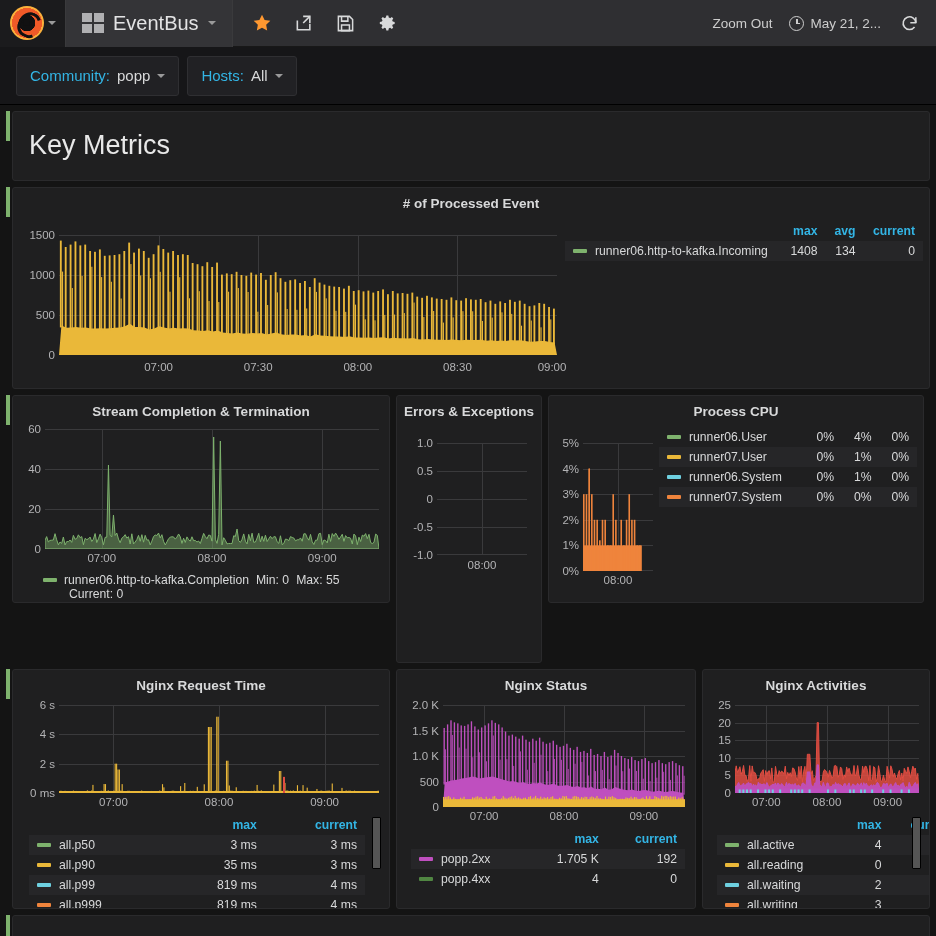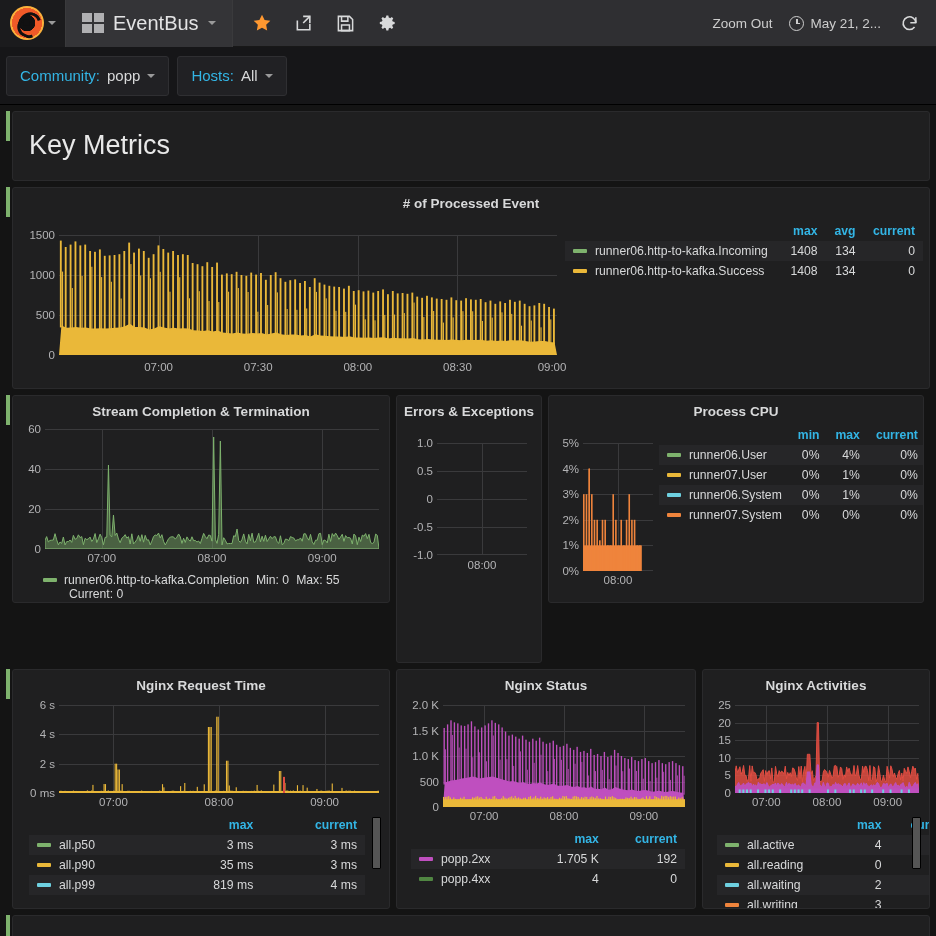--- a/index.html
+++ b/index.html
@@ -60,21 +60,21 @@
   .clock-ico {
     width: 15px; height: 15px; border: 1.6px solid #cdcdcd; border-radius: 50%;
     position: relative; flex: none;
   }
   .clock-ico:before { content:""; position:absolute; left:5.6px; top:2.4px; width:1.5px; height:5px; background:#cdcdcd; }
   .clock-ico:after  { content:""; position:absolute; left:6px; top:6.4px; width:4px; height:1.5px; background:#cdcdcd; }
 
   
   .subnav {
     height: 58px; background: #161618; display: flex; align-items: center;
-    gap: 8px; padding: 0 6px; border-bottom: 1px solid #000;
+    gap: 8px; padding: 0 16px; border-bottom: 1px solid #000;
   }
   .tmpl {
     height: 40px; background: #212124; border: 1px solid #2f2f32; border-radius: 3px;
     display: flex; align-items: center; gap: 7px; padding: 0 13px; font-size: 15px;
   }
   .tmpl-label { color: #33b5e5; }
   .tmpl-value { color: #d8d9da; }
 
   
   .dash { padding: 0 6px; }
@@ -400,26 +400,20 @@
                   <th>max</th>
                   <th>avg</th>
                   <th>current</th>
                 </tr>
                 <tr>
                   <td class="lname"><span class="swatch" style="background:#7eb26d"></span>runner06.http-to-kafka.Incoming</td>
                   <td>1408</td>
                   <td>134</td>
                   <td>0</td>
                 </tr>
-                <tr>
-                  <td class="lname"><span class="swatch" style="background:#eab839"></span>runner06.http-to-kafka.Success</td>
-                  <td>1408</td>
-                  <td>134</td>
-                  <td>0</td>
-                </tr>
               </tbody>
             </table>
         </div>
       </div>
     </div>
   </div>
 
   <div class="row">
 
     <div class="panel" style="width:378px;height:208px;">
@@ -529,26 +523,20 @@
               <rect x="56.12727272727272" y="102.4" width="1.6036363636363633" height="25.599999999999994" fill="#ef843c"></rect>
               <rect x="5.88" y="25.599999999999994" width="1.069090909090909" height="102.4" fill="#ef843c"></rect>
             </svg>
           </div>
         <div class="xaxis" style="left:34px;width:70px;top:153px;height:14px;">
           <span style="left:50%">08:00</span>
         </div>
         <div style="position:absolute;left:110px;right:6px;top:6px;">
           <table class="legend" id="legend-cpu">
               <tbody>
-                <tr>
-                  <th class="lname"></th>
-                  <th>min</th>
-                  <th>max</th>
-                  <th>current</th>
-                </tr>
                 <tr>
                   <td class="lname"><span class="swatch" style="background:#7eb26d"></span>runner06.User</td>
                   <td>0%</td>
                   <td>4%</td>
                   <td>0%</td>
                 </tr>
                 <tr>
                   <td class="lname"><span class="swatch" style="background:#eab839"></span>runner07.User</td>
                   <td>0%</td>
                   <td>1%</td>
@@ -845,20 +833,25 @@
                   <td>3 ms</td>
                   <td>3 ms</td>
                 </tr>
                 <tr>
                   <td class="lname"><span class="swatch" style="background:#eab839"></span>all.p90</td>
                   <td>35 ms</td>
                   <td>3 ms</td>
                 </tr>
                 <tr>
                   <td class="lname"><span class="swatch" style="background:#6ed0e0"></span>all.p99</td>
+                  <td>819 ms</td>
+                  <td>4 ms</td>
+                </tr>
+                <tr>
+                  <td class="lname"><span class="swatch" style="background:#ef843c"></span>all.p999</td>
                   <td>819 ms</td>
                   <td>4 ms</td>
                 </tr>
               </tbody>
             </table>
         </div>
         <div class="scrollbar" style="right:8px;top:122px;height:52px;"></div>
       </div>
     </div>
 

